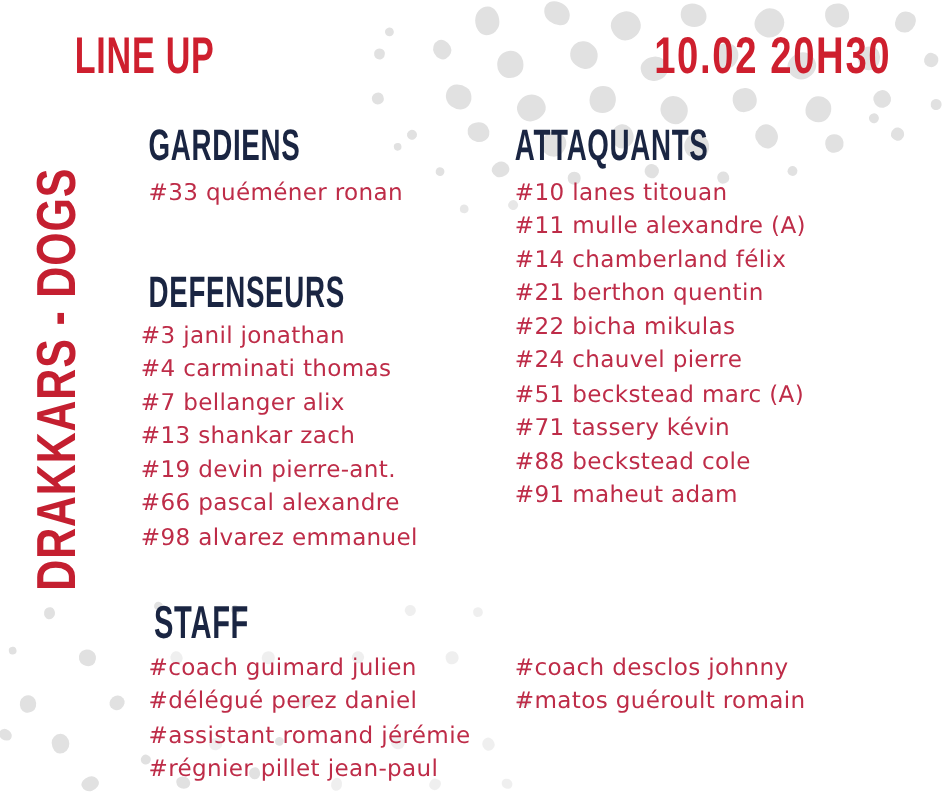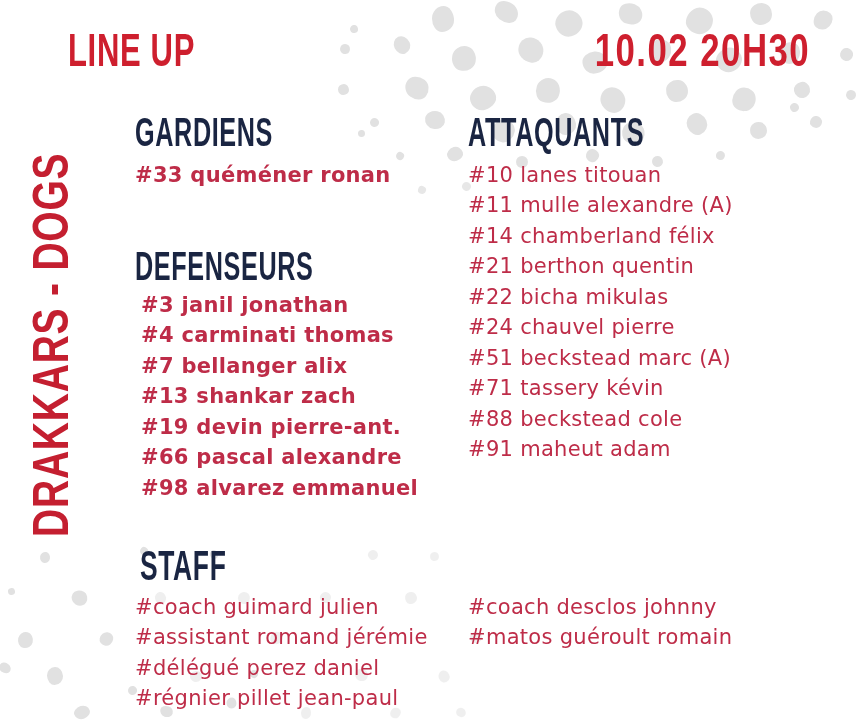--- a/index.html
+++ b/index.html
@@ -34,22 +34,22 @@
   .section-heading{color:#1a2542;font-size:40px;}
   .h-gardiens{left:135px;top:112px;}
   .h-defenseurs{left:135px;top:246px;}
   .h-attaquants{left:468px;top:112px;}
   .h-staff{left:140px;top:545px;font-size:42px;}
   
   .list{
     position:absolute;color:#be2c48;font-size:21px;
     line-height:30.45px;letter-spacing:0.3px;white-space:nowrap;
   }
-  .l-gardiens{left:135px;top:160px;font-weight:bold;}
-  .l-defenseurs{left:141px;top:290px;font-weight:bold;}
+  .l-gardiens{left:135px;top:160px;}
+  .l-defenseurs{left:128px;top:290px;}
   .l-attaquants{left:468px;top:160px;}
   .l-staff1{left:135px;top:592px;}
   .l-staff2{left:468px;top:592px;}
 </style>
 </head>
 <body>
 
 <div class="page">
 
   <div>
@@ -159,22 +159,22 @@
     <div>#24 chauvel pierre</div>
     <div>#51 beckstead marc (A)</div>
     <div>#71 tassery kévin</div>
     <div>#88 beckstead cole</div>
     <div>#91 maheut adam</div>
   </div>
 
   <div class="blockhead section-heading h-staff">STAFF</div>
   <div class="list l-staff1">
     <div>#coach guimard julien</div>
+    <div>#délégué perez daniel</div>
     <div>#assistant romand jérémie</div>
-    <div>#délégué perez daniel</div>
     <div>#régnier pillet jean-paul</div>
   </div>
   <div class="list l-staff2">
     <div>#coach desclos johnny</div>
     <div>#matos guéroult romain</div>
   </div>
 
 </div>
 
 </body></html>

